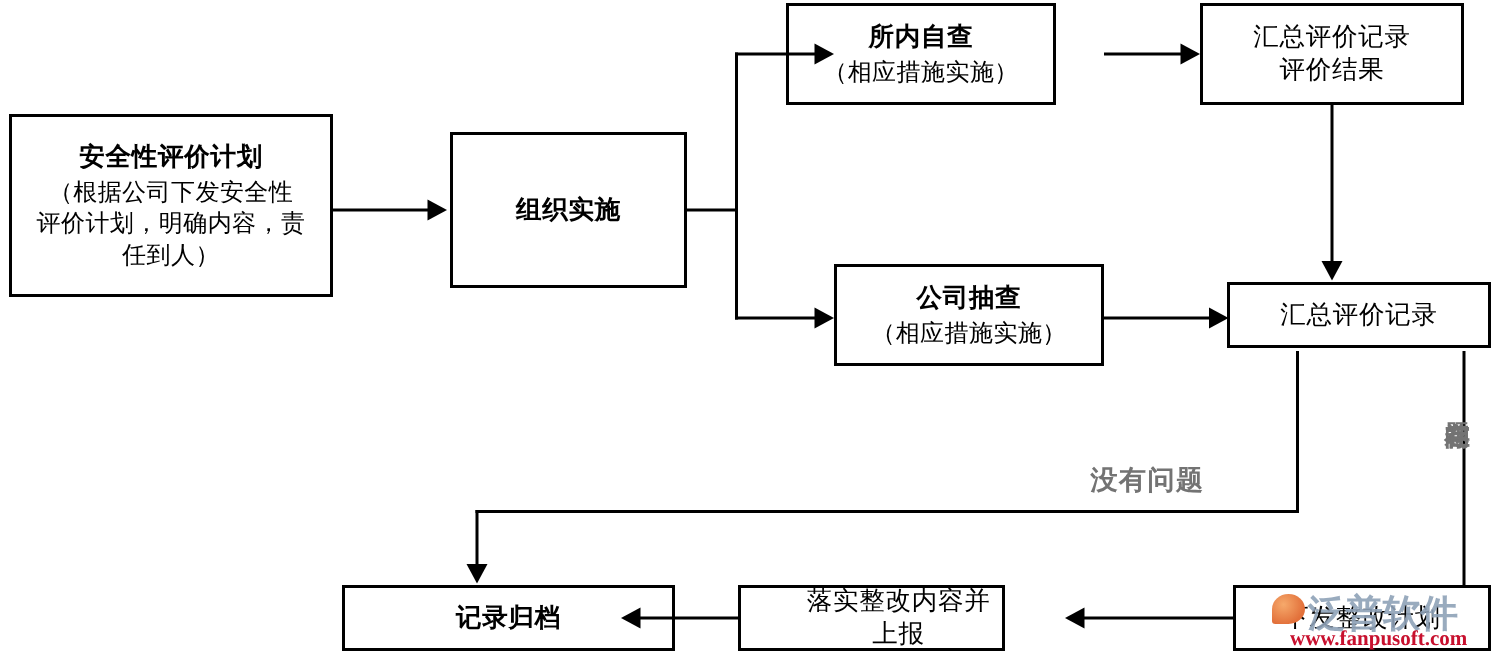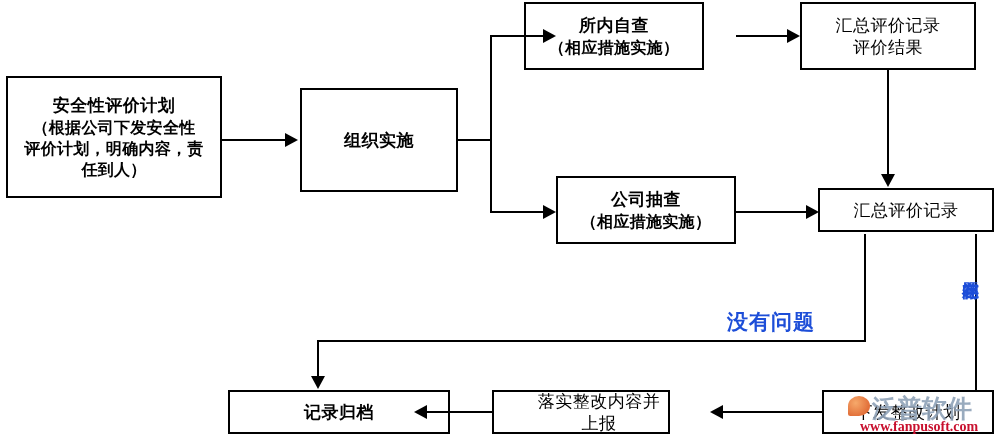--- a/index.html
+++ b/index.html
@@ -27,21 +27,21 @@
     text-align: center;
     color: #000000;
     line-height: 1.32;
   }
   .node .title {
     font-weight: bold;
     font-size: 17px;
     letter-spacing: 0.5px;
   }
   .node .sub {
-    font-weight: bold;
+    font-weight: normal;
     font-size: 16px;
     letter-spacing: 0.3px;
   }
   .node .plain {
     font-weight: normal;
     font-size: 17px;
     letter-spacing: 0.5px;
   }
   .node .plain-b {
     font-weight: bold;
@@ -84,22 +84,22 @@
     border-right: 13px solid #000000;
   }
   .arrow.down {
     border-left: 7px solid transparent;
     border-right: 7px solid transparent;
     border-top: 13px solid #000000;
   }
 
   .edge-label {
     position: absolute;
-    color: #1d4ed8;
-    font-size: 21px;
+    color: #737373;
+    font-size: 18px;
     font-weight: bold;
     letter-spacing: 1px;
     white-space: nowrap;
   }
   .edge-label.vert {
     writing-mode: vertical-rl;
     text-orientation: upright;
     letter-spacing: 0px;
     line-height: 1;
     white-space: normal;

